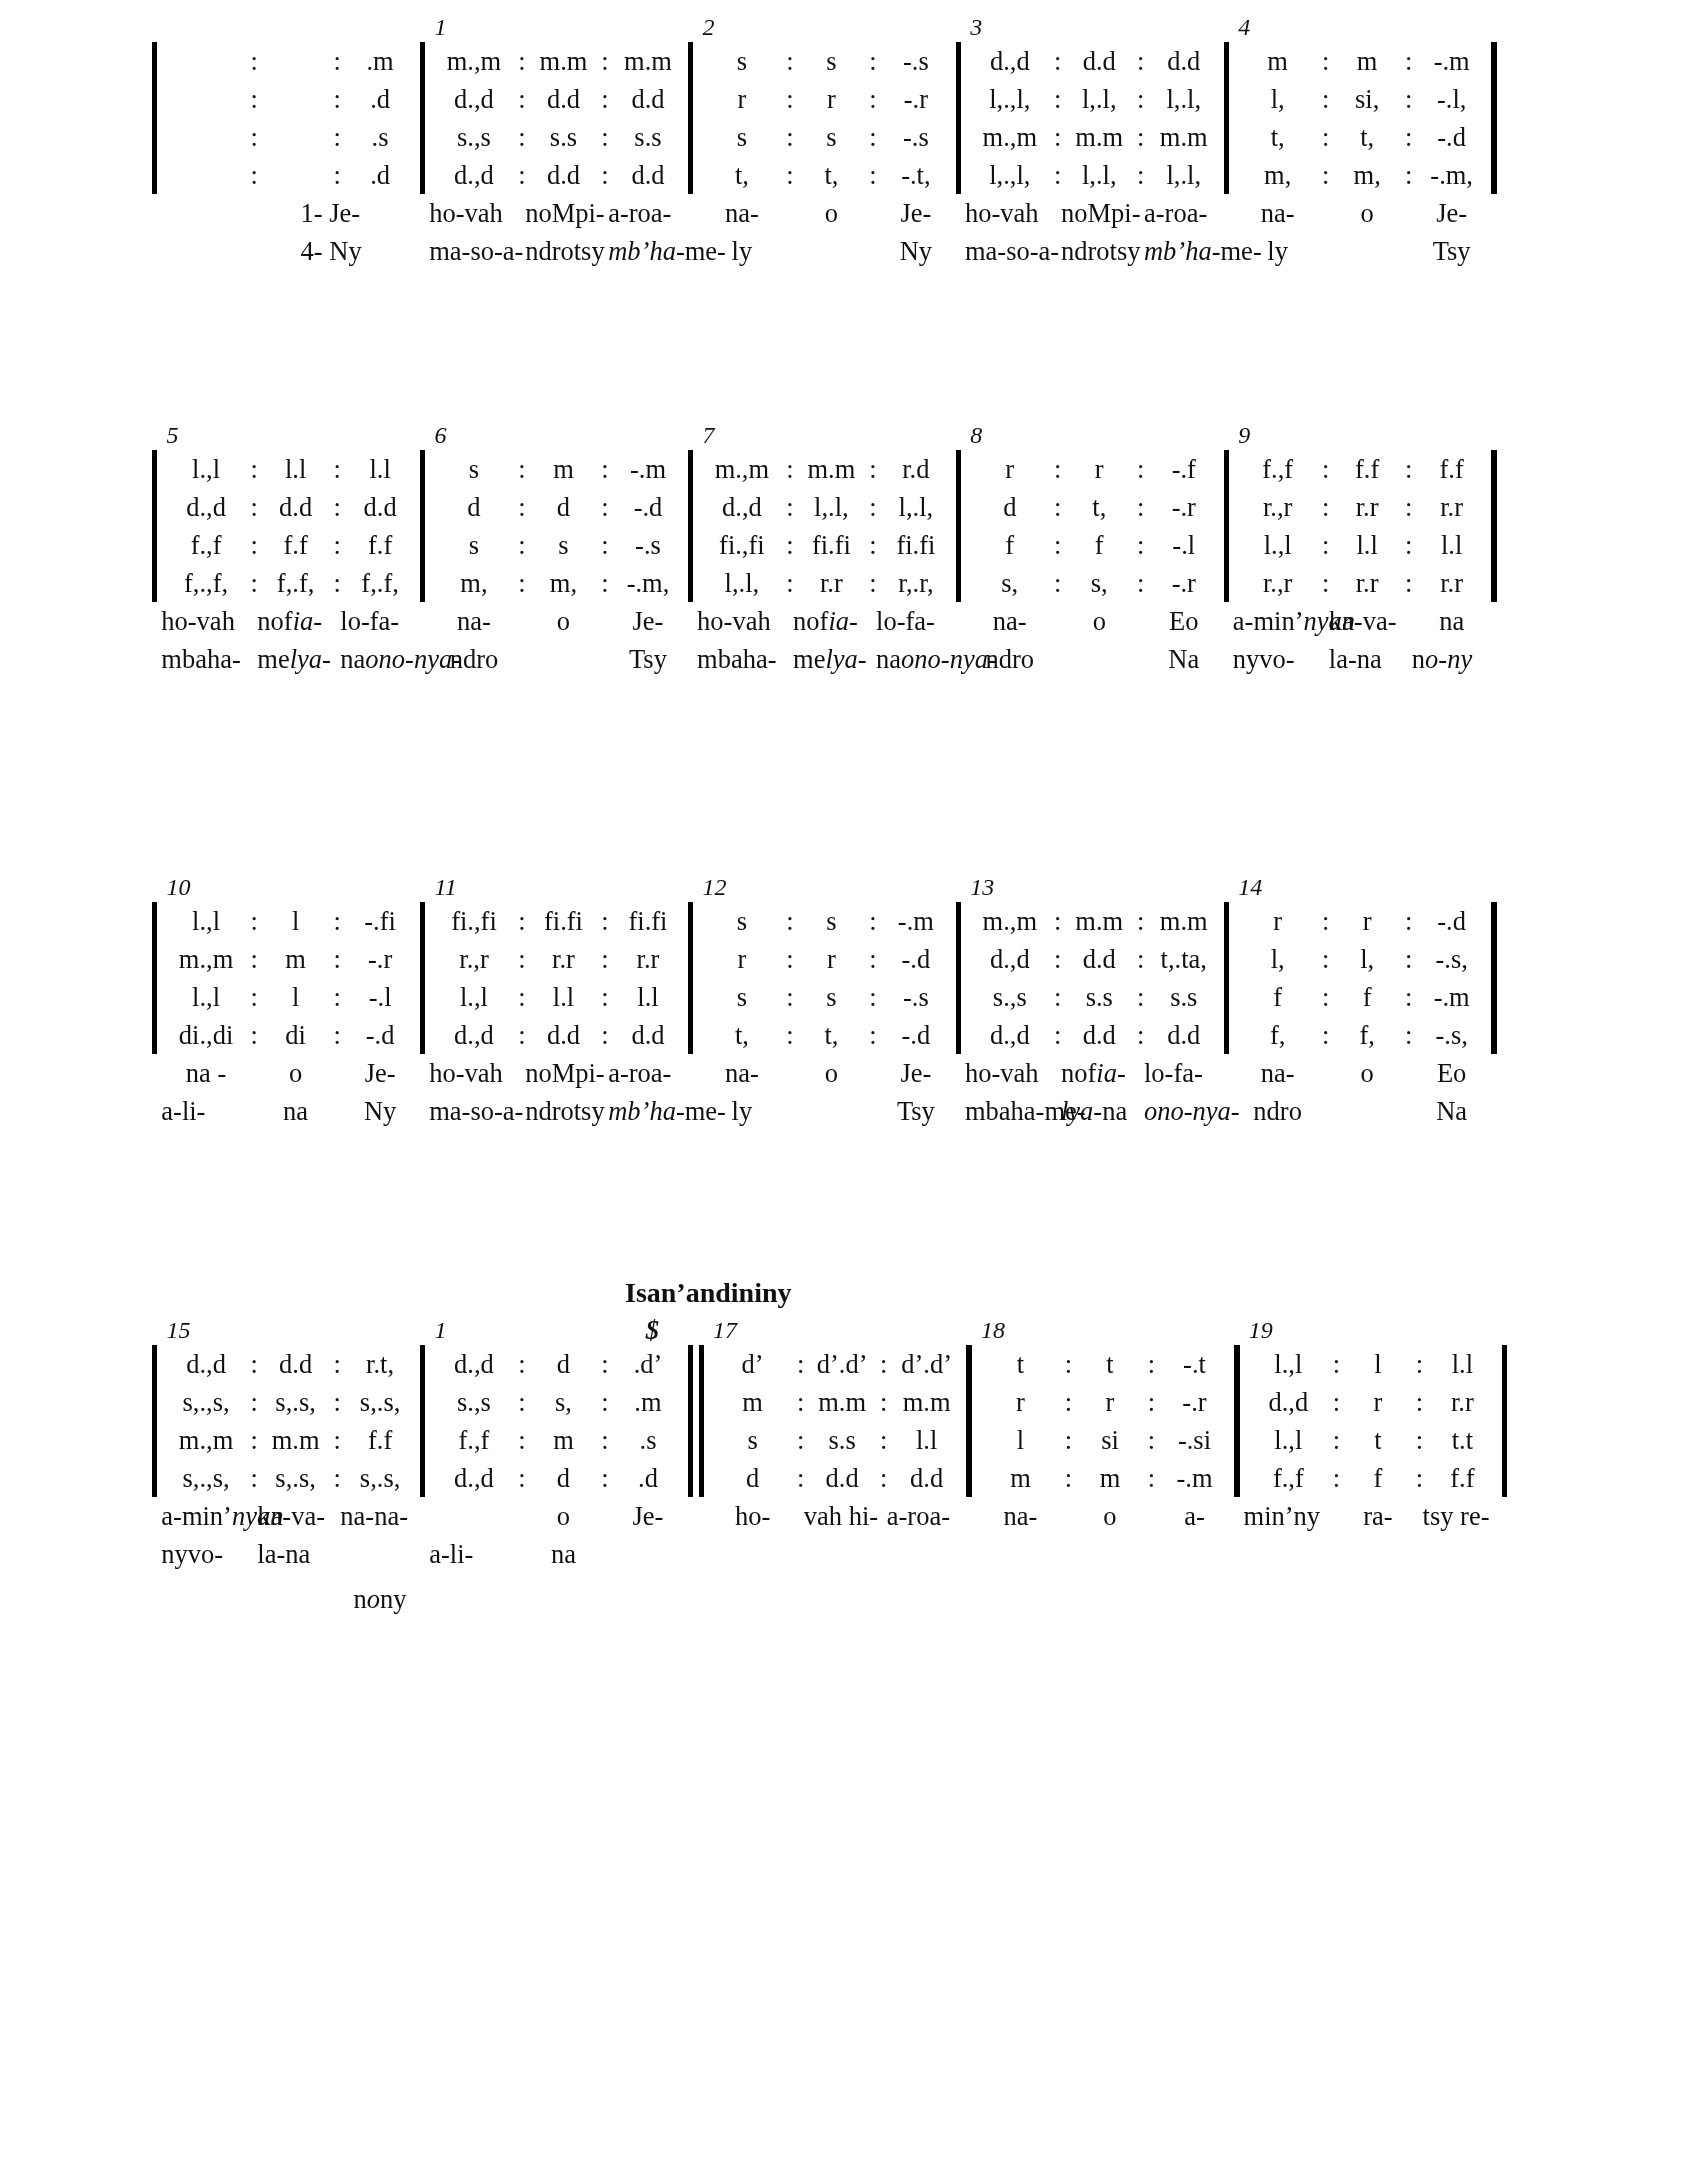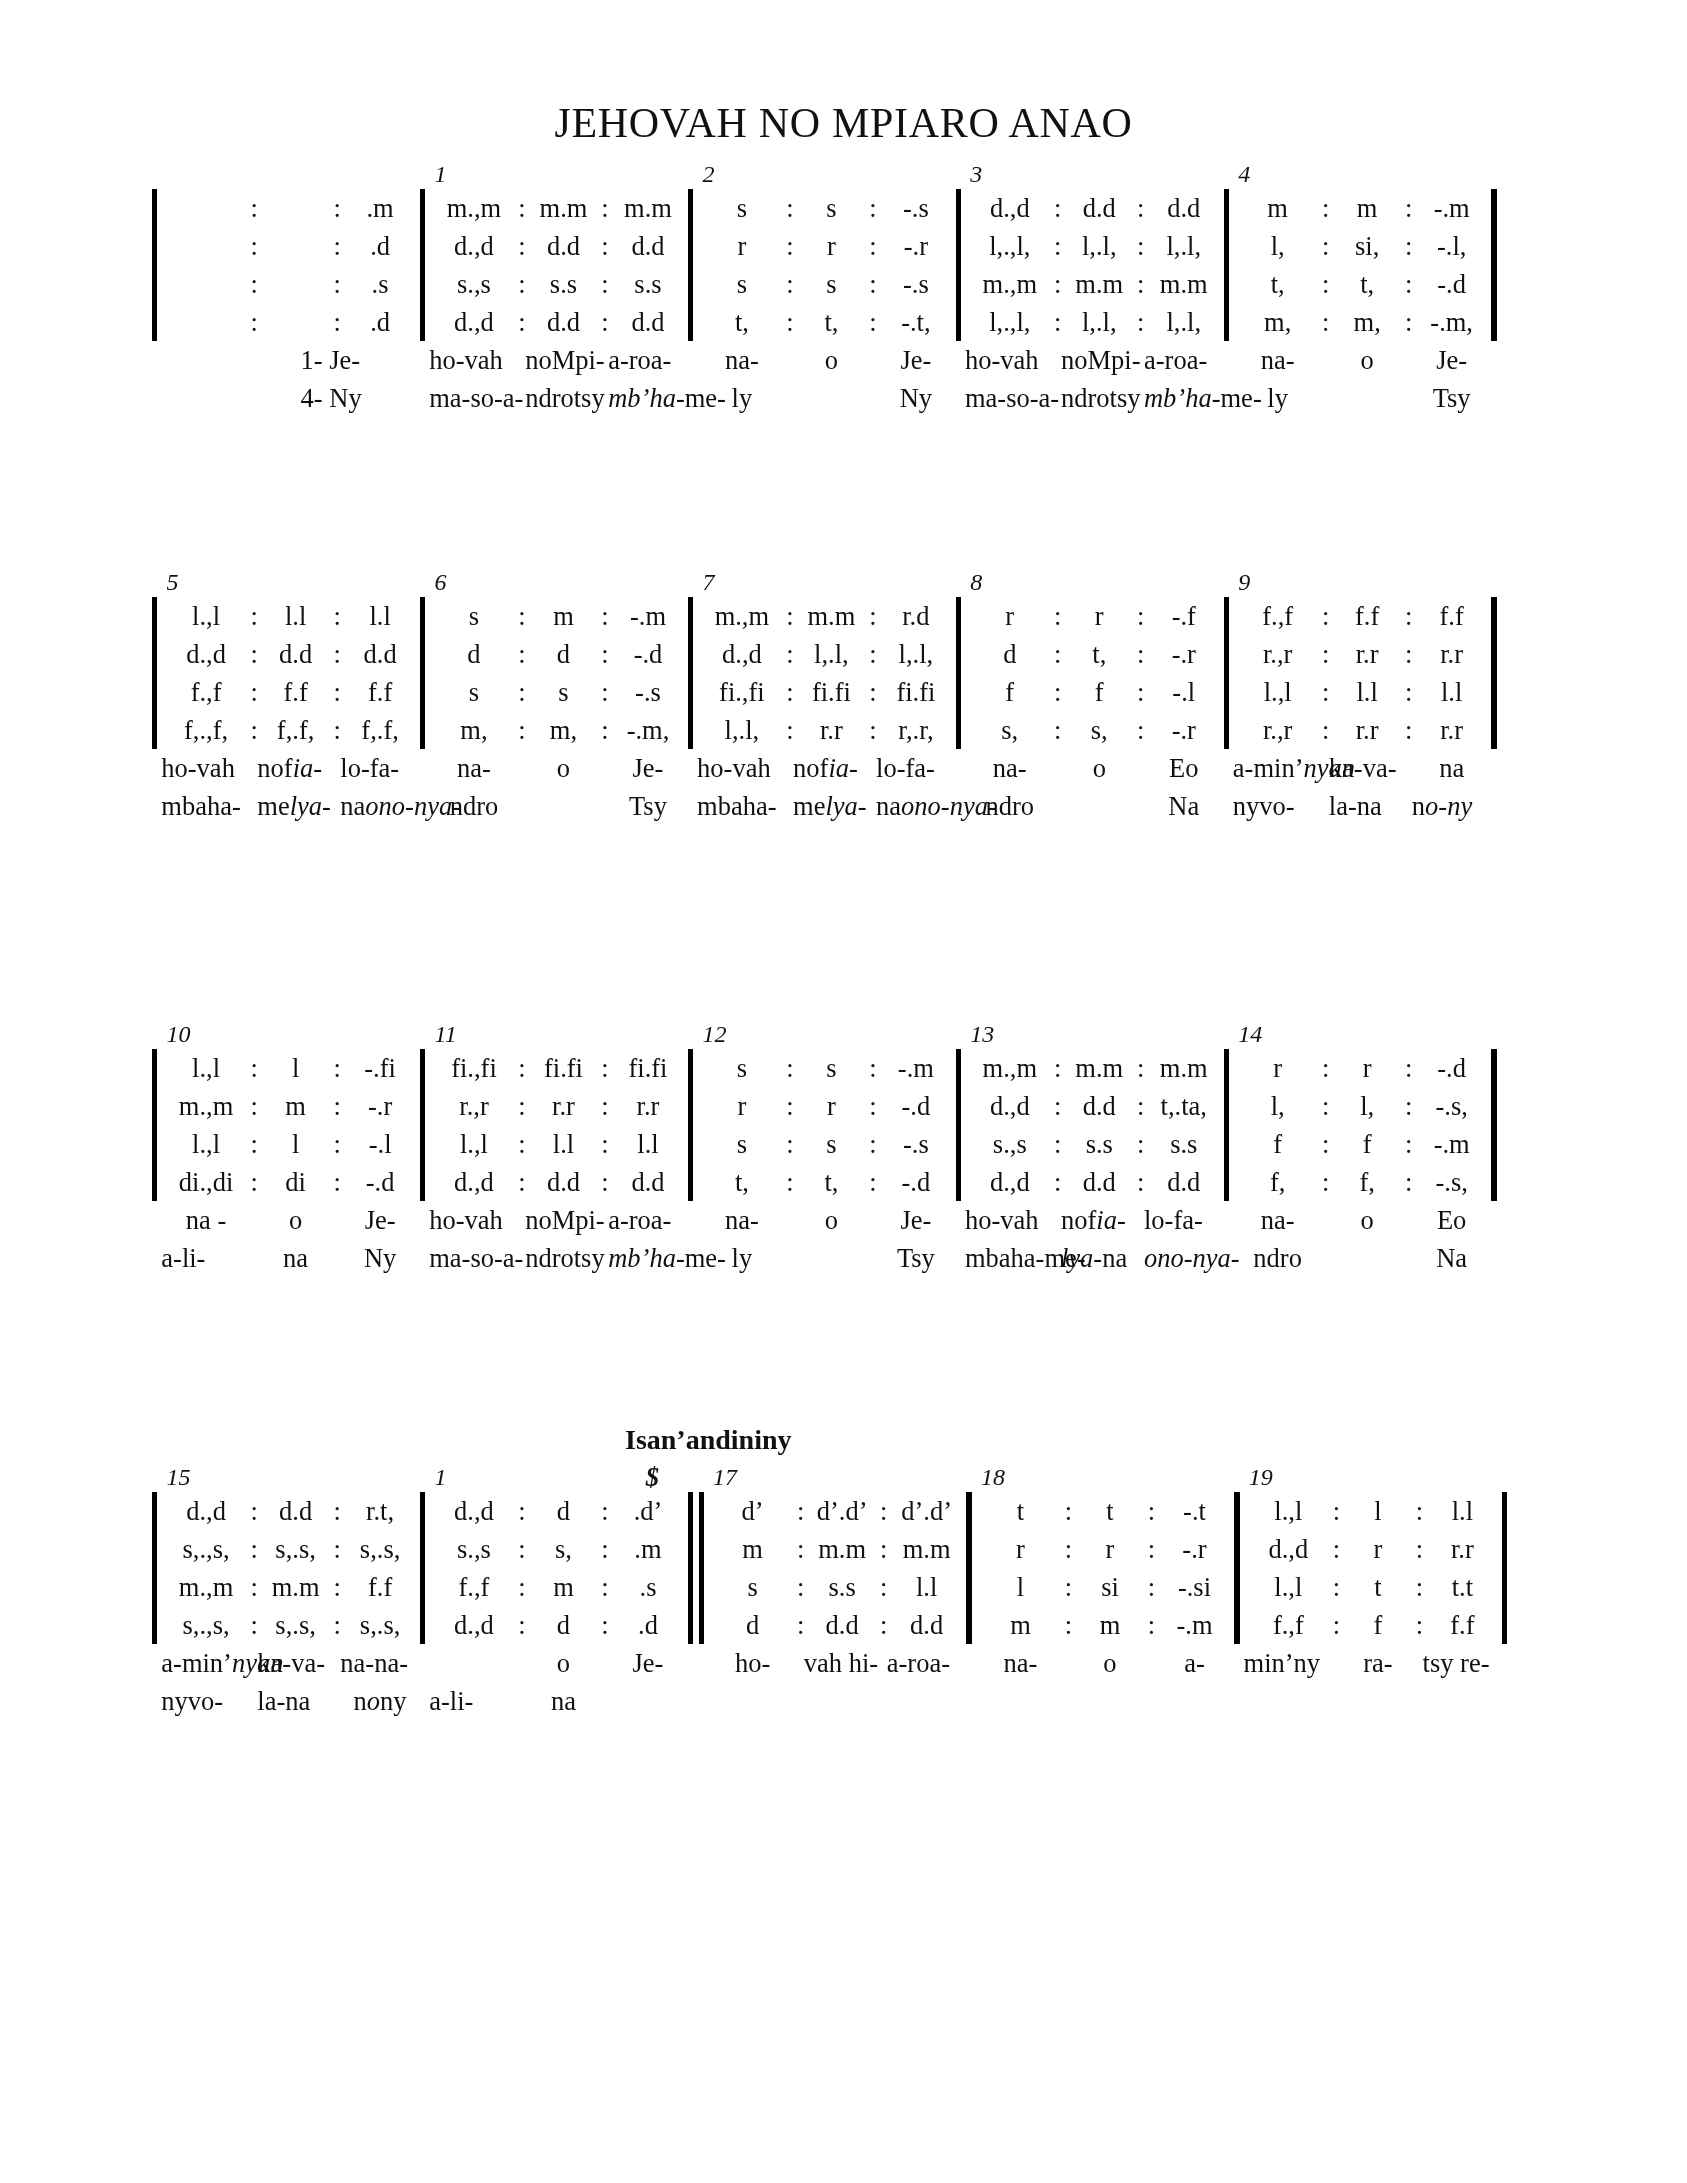--- a/index.html
+++ b/index.html
@@ -32,21 +32,20 @@
   .ctr{text-align:center;}
   .lft{text-align:left;margin-left:-5.3px;}
   .pull{text-align:left;margin-left:-45px;}
 
   .footer{margin-top:162px;width:1383px;text-align:center;font-style:italic;font-size:26.5px;line-height:33px;}
 </style>
 </head>
 <body>
 
 <div class="page">
-  <h1 class="title">JEHOVAH NO MPIARO ANAO</h1>
 
 
   <div id="systems">
       <div class="system-wrap sys1">
         <div class="system" style="grid-template-columns: 5.3px 9.3px 79px 17px 66px 17px 69px 5.3px 5.3px 9.3px 79px 17px 66px 17px 69px 5.3px 5.3px 9.3px 79px 17px 66px 17px 69px 5.3px 5.3px 9.3px 79px 17px 66px 17px 69px 5.3px 5.3px 9.3px 79px 17px 66px 17px 69px 5.3px 5.3px; grid-template-rows: 33px repeat(4, 38px) repeat(2, 38px);">
           <div class="bar" style="grid-column: 1;"></div>
           <div class="bar" style="grid-column: 9;"></div>
           <div class="bar" style="grid-column: 17;"></div>
           <div class="bar" style="grid-column: 25;"></div>
           <div class="bar" style="grid-column: 33;"></div>
@@ -496,21 +495,21 @@
           <div class="beat" style="grid-area: 5 / 3;">s,.,s,</div>
           <div class="sep" style="grid-area: 5 / 4;">:</div>
           <div class="beat" style="grid-area: 5 / 5;">s,.s,</div>
           <div class="sep" style="grid-area: 5 / 6;">:</div>
           <div class="beat" style="grid-area: 5 / 7;">s,.s,</div>
           <div class="lyr lft" style="grid-area: 6 / 3;">a-min’<i>nyan</i></div>
           <div class="lyr lft" style="grid-area: 6 / 5;">ka-va-</div>
           <div class="lyr lft" style="grid-area: 6 / 7;">na-na-</div>
           <div class="lyr lft" style="grid-area: 7 / 3;">nyvo-</div>
           <div class="lyr lft" style="grid-area: 7 / 5;">la-na</div>
-          <div class="lyr ctr" style="grid-area: 7 / 7;">n<i>o</i>ny</div>
+          <div class="lyr ctr" style="grid-area: 7 / 7; margin-top: 45px;">n<i>o</i>ny</div>
           <div class="mnum" style="grid-area: 1 / 11;">1</div>
           <div class="beat" style="grid-area: 2 / 11;">d.,d</div>
           <div class="sep" style="grid-area: 2 / 12;">:</div>
           <div class="beat" style="grid-area: 2 / 13;">d</div>
           <div class="sep" style="grid-area: 2 / 14;">:</div>
           <div class="beat" style="grid-area: 2 / 15;">.d’</div>
           <div class="beat" style="grid-area: 3 / 11;">s.,s</div>
           <div class="sep" style="grid-area: 3 / 12;">:</div>
           <div class="beat" style="grid-area: 3 / 13;">s,</div>
           <div class="sep" style="grid-area: 3 / 14;">:</div>

